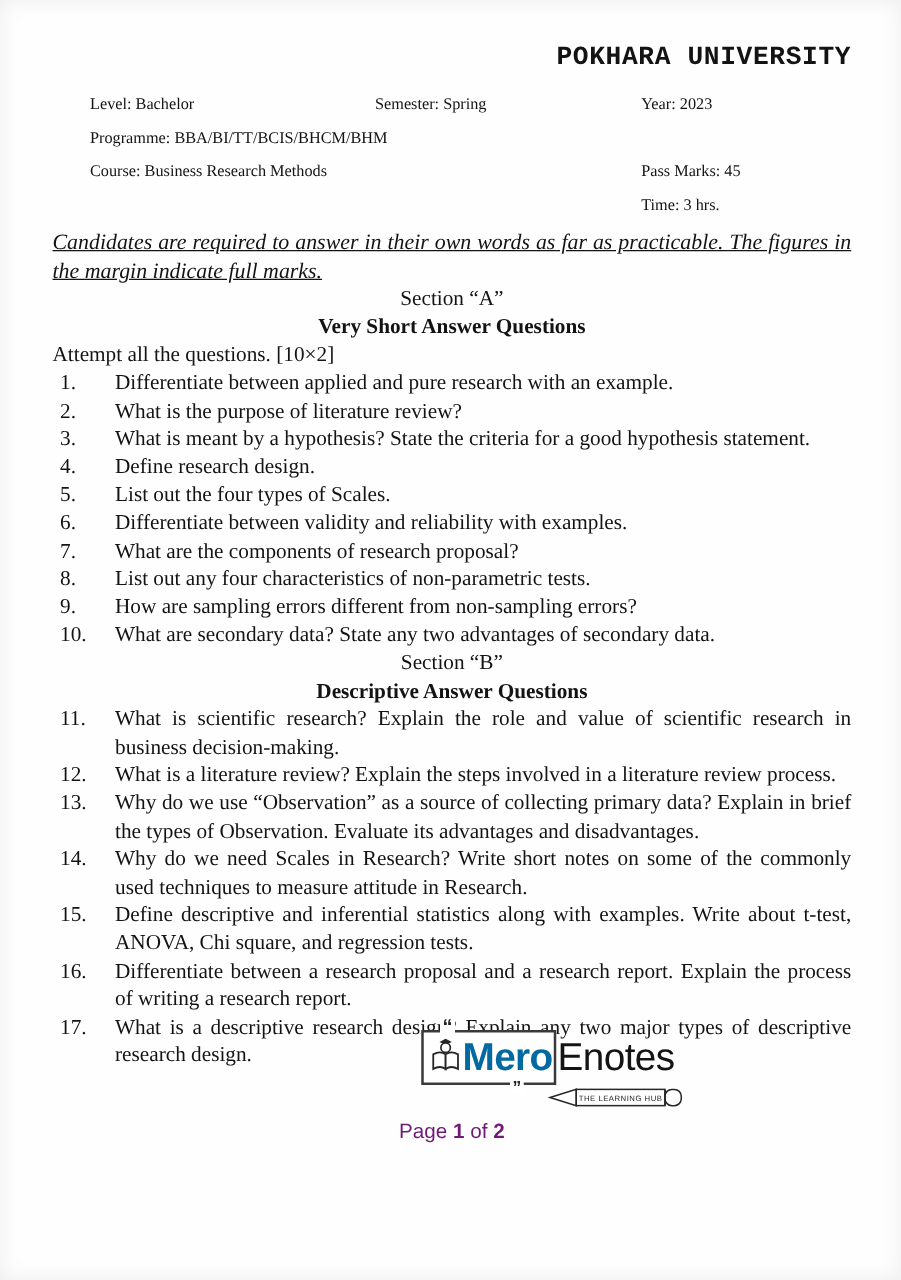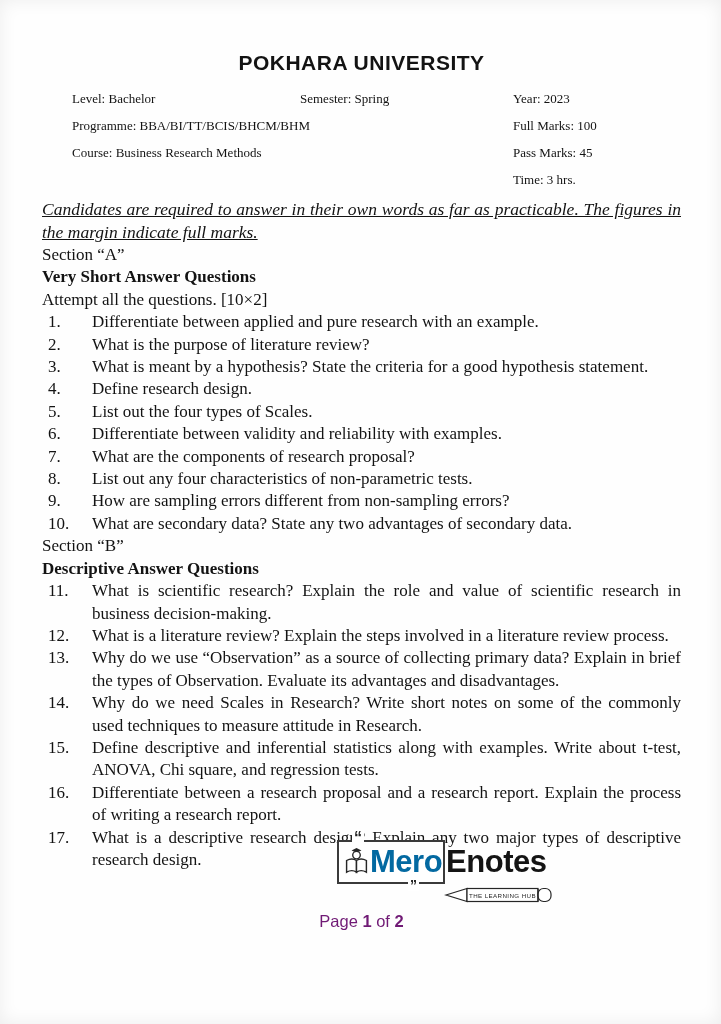--- a/index.html
+++ b/index.html
@@ -15,27 +15,27 @@
     margin: 0 auto;
     background: #fefefe;
     color: #131313;
     box-sizing: border-box;
     padding: 30px 40px 0 42px;
     overflow: hidden;
     box-shadow: inset 0 0 18px rgba(0,0,0,0.07);
   }
   
   .title {
-    text-align: center;
-    font-family: Liberation Sans, sans-serif;
+    text-align: right;
+    font-family: Liberation Mono, monospace;
     font-weight: bold;
     font-size: 21px;
     line-height: 26px;
     letter-spacing: 0.5px;
-    margin-top: 20px;
+    margin-top: 4px;
   }
   .meta {
     margin: 9px 0 0 30px;
     font-size: 13px;
   }
   .meta-row {
     display: grid;
     grid-template-columns: 228px 213px 1fr;
     line-height: 27px;
   }
@@ -47,21 +47,21 @@
     font-size: 17.5px;
     line-height: 23px;
     text-align: justify;
     text-decoration: underline;
   }
   
   .doc-body {
     font-size: 17px;
     line-height: 22.4px;
   }
-  .center { }
+  .center { text-align: center; }
   .bold { font-weight: bold; }
   .instruction { }
   .q-row { display: flex; }
   .q-num {
     flex: 0 0 44px;
     margin-left: 6px;
   }
   .q-text {
     flex: 1;
     text-align: justify;
@@ -110,21 +110,21 @@
     line-height: 12px;
   }
   .logo-mero {
     font-size: 31px;
     font-weight: bold;
     color: #0369a1;
     letter-spacing: -0.5px;
   }
   .logo-enotes {
     font-size: 31px;
-    font-weight: bold;
+    font-weight: normal;
     color: #141414;
     letter-spacing: -0.5px;
     margin-left: 1px;
   }
   .logo-pencil {
     position: absolute;
     right: -10px;
     bottom: -6px;
   }
   
@@ -144,21 +144,20 @@
   <div class="title">POKHARA UNIVERSITY</div>
 
   <div class="meta">
     <div class="meta-row">
       <span>Level: Bachelor</span>
       <span>Semester: Spring</span>
       <span>Year: 2023</span>
     </div>
     <div class="meta-row">
       <span class="meta-left-wide">Programme: BBA/BI/TT/BCIS/BHCM/BHM</span>
-      <span>Full Marks: 100</span>
     </div>
     <div class="meta-row">
       <span class="meta-left-wide">Course: Business Research Methods</span>
       <span>Pass Marks: 45</span>
     </div>
     <div class="meta-row">
       <span class="meta-left-wide"></span>
       <span>Time: 3 hrs.</span>
     </div>
   </div>

